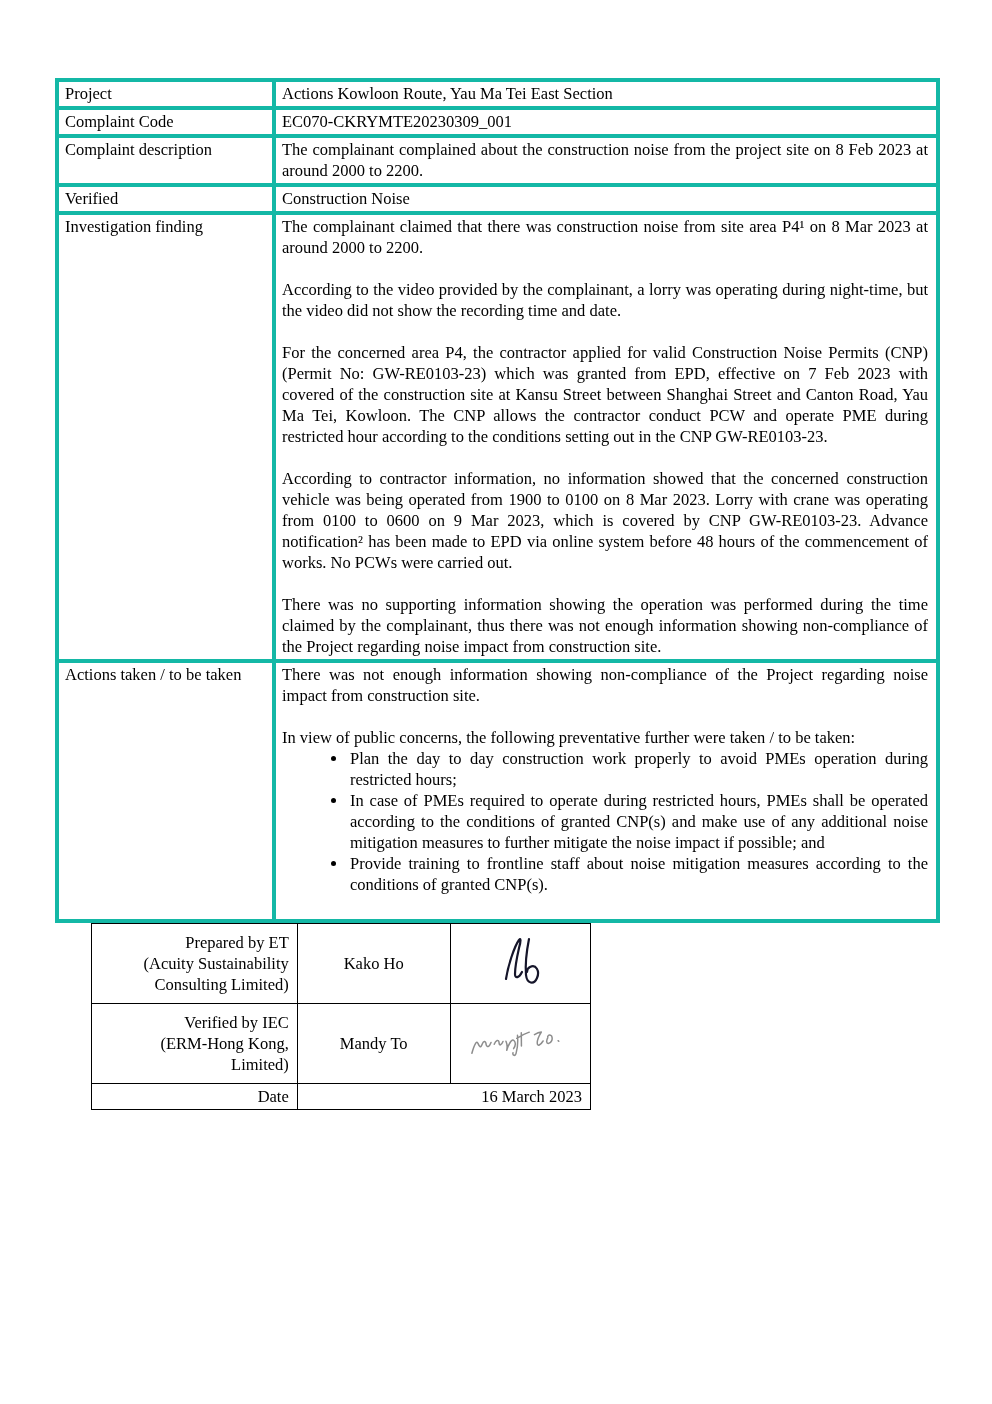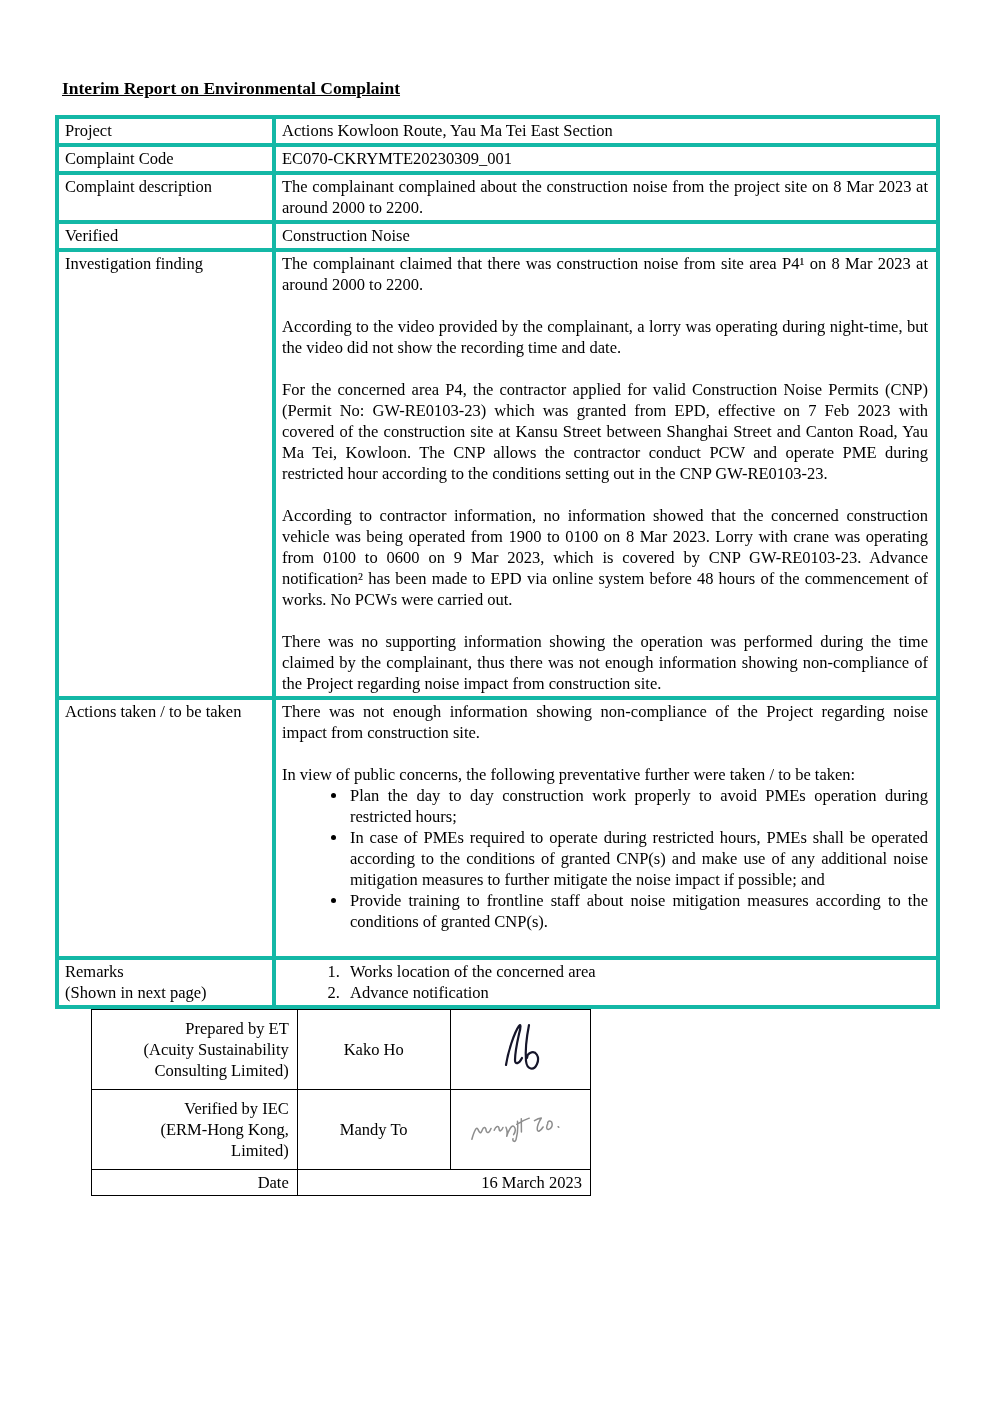--- a/index.html
+++ b/index.html
@@ -80,36 +80,35 @@
   svg.signature { display: inline-block; }
   svg.sig-ink path { stroke: #15152a; stroke-width: 2.2; fill: none; stroke-linecap: round; stroke-linejoin: round; }
   svg.sig-pencil { transform: rotate(-5deg); }
   svg.sig-pencil path { stroke: #8d8d8d; stroke-width: 1.5; fill: none; stroke-linecap: round; stroke-linejoin: round; }
 </style>
 </head>
 <body>
 
 <div class="page">
 
-  <div class="doc-title">Interim Report on Environmental Complaint</div>
 
   <table class="main">
     <tbody>
         <tr>
       <td class="label">Project</td>
       <td class="value">Actions Kowloon Route, Yau Ma Tei East Section</td>
     </tr>
     <tr>
       <td class="label">Complaint Code</td>
       <td class="value">EC070-CKRYMTE20230309_001</td>
     </tr>
     <tr>
       <td class="label">Complaint description</td>
       <td class="value">
-        <p class="para">The complainant complained about the construction noise from the project site on 8 Mar 2023 at around 2000 to 2200.</p>
+        <p class="para">The complainant complained about the construction noise from the project site on 8 Feb 2023 at around 2000 to 2200.</p>
       </td>
     </tr>
     <tr>
       <td class="label">Verified</td>
       <td class="value">Construction Noise</td>
     </tr>
     <tr>
       <td class="label">Investigation finding</td>
       <td class="value">
         <p class="para">The complainant claimed that there was construction noise from site area P4¹ on 8 Mar 2023 at around 2000 to 2200.</p>
@@ -122,32 +121,20 @@
     <tr>
       <td class="label">Actions taken / to be taken</td>
       <td class="value pad-bottom">
         <p class="para">There was not enough information showing non-compliance of the Project regarding noise impact from construction site.</p>
         <p class="para">In view of public concerns, the following preventative further were taken / to be taken:</p>
         <ul class="bullets">
           <li>Plan the day to day construction work properly to avoid PMEs operation during restricted hours;</li>
           <li>In case of PMEs required to operate during restricted hours, PMEs shall be operated according to the conditions of granted CNP(s) and make use of any additional noise mitigation measures to further mitigate the noise impact if possible; and</li>
           <li>Provide training to frontline staff about noise mitigation measures according to the conditions of granted CNP(s).</li>
         </ul>
-      </td>
-    </tr>
-    <tr>
-      <td class="label">
-        <div>Remarks</div>
-        <div>(Shown in next page)</div>
-      </td>
-      <td class="value">
-        <ol class="remarks-list">
-          <li>Works location of the concerned area</li>
-          <li>Advance notification</li>
-        </ol>
       </td>
     </tr>
   </tbody>
     </table>
 
   <table class="sig">
     <tbody>
         <tr>
       <td class="role">Prepared by ET
 (Acuity Sustainability

